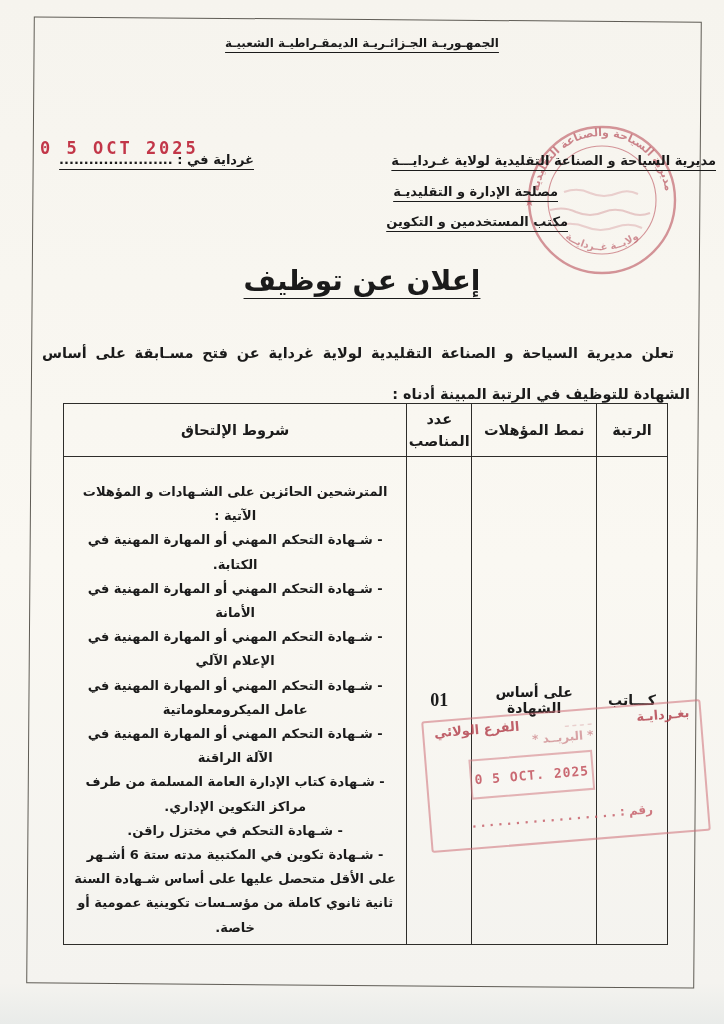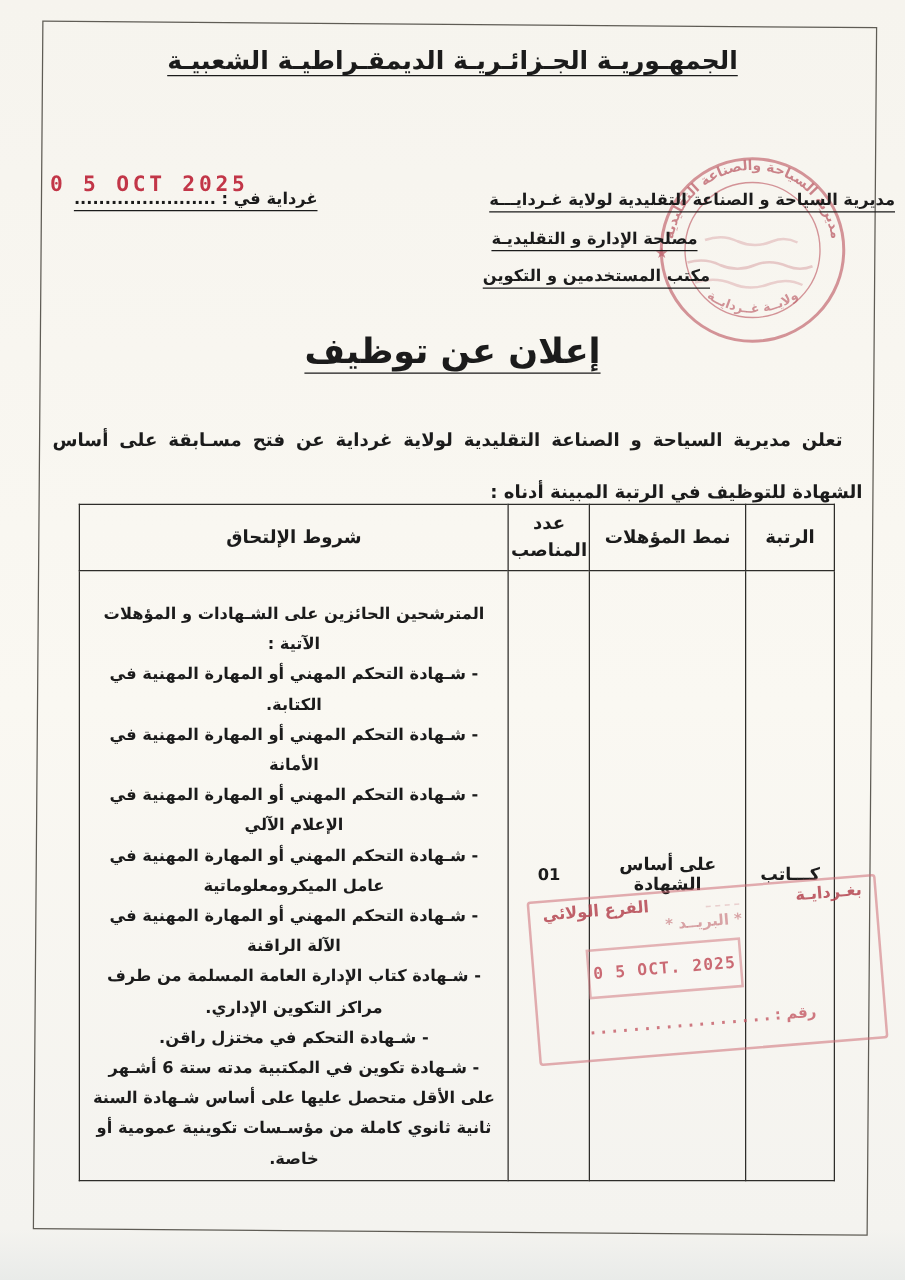--- a/index.html
+++ b/index.html
@@ -5,41 +5,41 @@
   * { margin:0; padding:0; box-sizing:border-box; }
   html,body { width:724px; height:1024px; }
   body { font-family:"DejaVu Sans", sans-serif; color:#1b1b1b; }
   .page { position:relative; width:724px; height:1024px; overflow:hidden;
           background:linear-gradient(180deg,#f6f4ee 0%,#faf8f2 55%,#f4f3ef 96%,#e9ebe9 100%); }
   .frame { position:absolute; left:30px; top:19px; width:668px; height:967px;
            border:1px solid #5f5c55; transform:rotate(0.45deg); }
   .cline { position:absolute; left:0; width:100%; text-align:center; }
   .u { text-decoration:underline; text-underline-offset:5px; text-decoration-thickness:1.3px; }
   .b { font-weight:bold; }
-  .republic { top:36px; font-size:20px; letter-spacing:0.3px; }
+  .republic { top:36px; font-size:12px; letter-spacing:0.3px; }
   .ministry { top:76px; font-size:15px; }
   .datestamp-top { position:absolute; left:2px; top:138px; font-family:"DejaVu Sans Mono",monospace;
                    font-weight:bold; font-size:17px; letter-spacing:3px; color:#c23648;margin-left:38px; }
   .placeline { position:absolute; left:58px; top:152px; width:196px; direction:rtl;
                font-size:13px; font-weight:bold; }
   .admin { position:absolute; direction:rtl; font-size:13px; font-weight:bold; white-space:nowrap; }
   .admin1 { right:8px;  top:153px; }
   .admin2 { right:166px; top:184px; }
   .admin3 { right:156px; top:214px; }
   .roundstamp { position:absolute; left:516px; top:114px; width:172px; height:172px; opacity:0.88; }
   .title { top:264px; font-size:28px; font-weight:bold; text-underline-offset:8px; }
   .intro { position:absolute; left:42px; top:333px; width:648px; direction:rtl;
            font-size:14.5px; font-weight:600; line-height:41px; text-align:justify; text-indent:16px; }
   table.rec { position:absolute; left:63px; top:403px; width:605px; border-collapse:collapse;
               direction:rtl; }
   table.rec th, table.rec td { border:1px solid #2e2d2a; }
   table.rec th { font-size:14.5px; font-weight:bold; height:53px; vertical-align:middle; text-align:center; }
   .th-two { line-height:22px; }
   td.c-rank, td.c-mode, td.c-pos { text-align:center; vertical-align:middle; font-size:14px; font-weight:bold; }
-  td.c-pos { font-size:13px; }
+  td.c-pos { font-size:18px;font-family:Liberation Serif, serif; }
   td.c-cond { height:289px; vertical-align:top; padding:23px 8px 4px 8px; text-align:center;
               font-size:13px; font-weight:600; line-height:24.2px; }
   td.c-cond div { white-space:normal; }
   .botstamp { position:absolute; left:426px; top:710px; width:280px; height:132px;
               transform:rotate(-4.6deg); border:2px solid rgba(205,110,118,0.55); border-radius:3px; }
   .bs-line1 { display:flex; flex-direction:row-reverse; justify-content:space-between; align-items:baseline;
               padding:3px 10px 0 10px; direction:rtl; font-size:13px; font-weight:bold;
               color:rgba(178,62,74,0.82); }
   .bs-smear { opacity:0.25; font-size:11px; letter-spacing:1px; }
   .bs-line2 { text-align:center; font-size:12px; font-weight:bold; color:rgba(178,62,74,0.45); }

